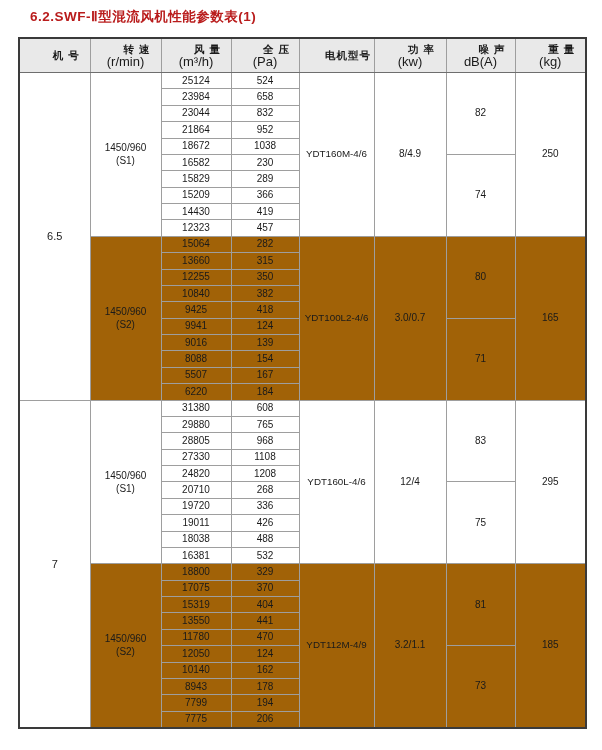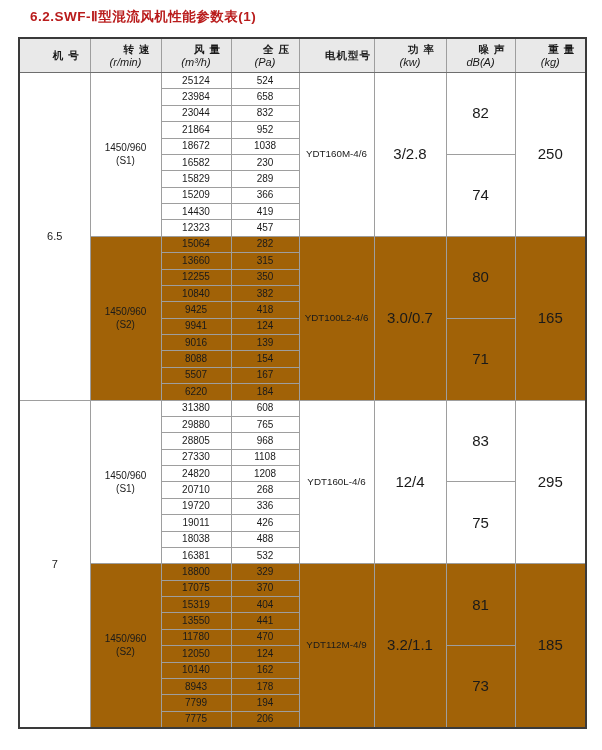--- a/index.html
+++ b/index.html
@@ -23,28 +23,28 @@
     border:1px solid #9e9e9e;
     padding:0;text-align:center;vertical-align:middle;
     font-size:10px;line-height:12px;
     overflow:hidden;
   }
   .perf thead th{
     background:#e9e9e9;height:33px;
     border-bottom:1px solid #6e6e6e;
   }
   .h1{display:block;font-size:10.5px;font-weight:600;letter-spacing:1px;line-height:13px;padding-left:23px;}
-  .h2{display:block;font-size:11px;font-weight:400;letter-spacing:0;line-height:12px;font-style:italic;}
+  .h2{display:block;font-size:13px;font-weight:400;letter-spacing:0;line-height:12px;}
   .perf tbody tr{height:16.375px;}
   .perf tbody tr.shaded td{background:#a16207;}
   td.machine{font-size:11px;background:#ffffff;margin-top:26px;}
   td.speed .sp1,td.speed .sp2{display:block;line-height:13px;font-size:10px;}
   td.flow,td.pressure{font-size:10px;}
   td.motor{font-size:9.8px;letter-spacing:0;}
-  td.power,td.noise,td.weight{font-size:15px;}
+  td.power,td.noise,td.weight{font-size:10px;}
 </style>
 </head>
 <body>
 
 <div class="title">6.2.SWF-Ⅱ型混流风机性能参数表(1)</div>
 
 <table class="perf">
   <colgroup>
     <col style="width:71px">
       <col style="width:71px">
@@ -92,21 +92,21 @@
   <tbody>
       <tr>
         <td rowspan="20" class="machine">6.5</td>
         <td rowspan="10" class="speed">
           <span class="sp1">1450/960</span>
           <span class="sp2">(S1)</span>
         </td>
         <td class="flow">25124</td>
         <td class="pressure">524</td>
         <td rowspan="10" class="motor">YDT160M-4/6</td>
-        <td rowspan="10" class="power">3/2.8</td>
+        <td rowspan="10" class="power">8/4.9</td>
         <td rowspan="5" class="noise">82</td>
         <td rowspan="10" class="weight">250</td>
       </tr>
       <tr>
         <td class="flow">23984</td>
         <td class="pressure">658</td>
       </tr>
       <tr>
         <td class="flow">23044</td>
         <td class="pressure">832</td>

